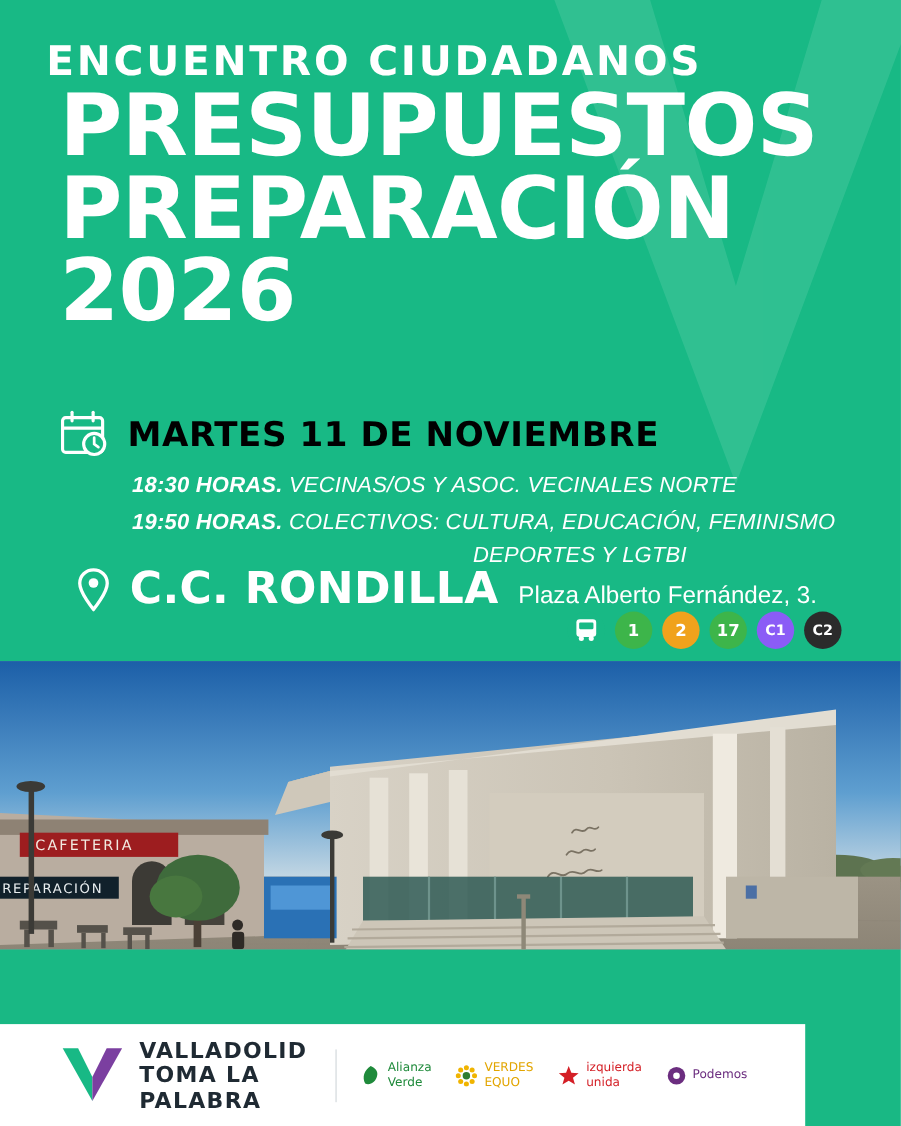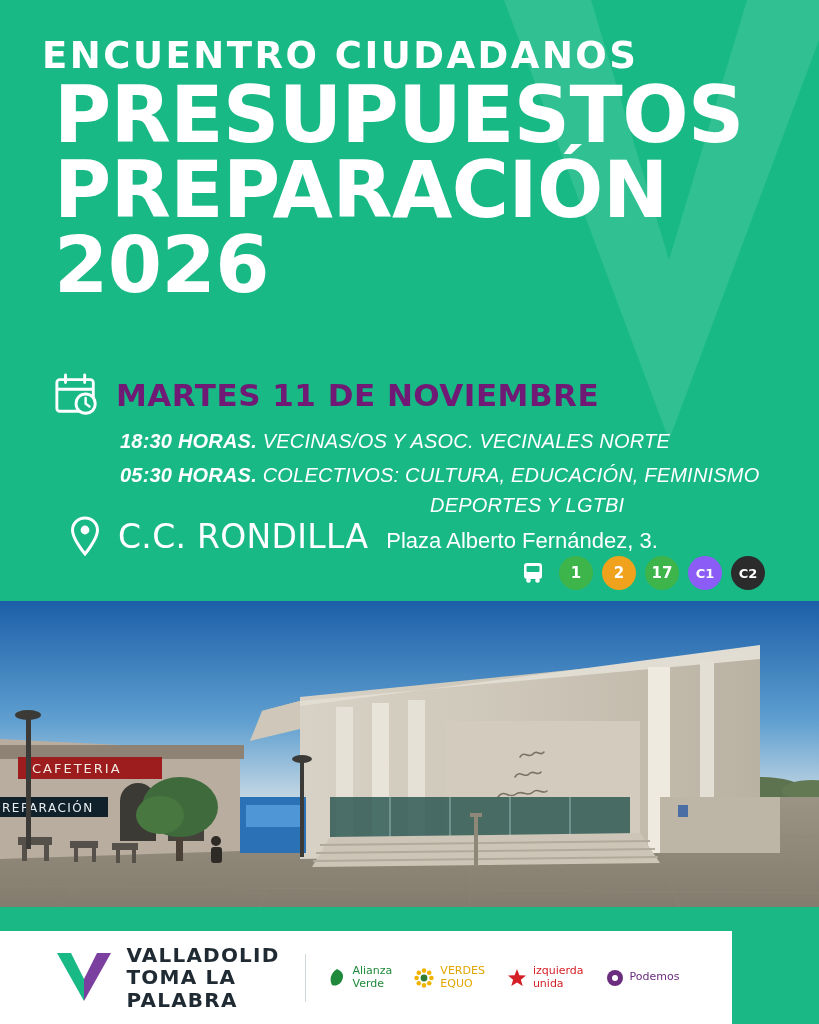--- a/index.html
+++ b/index.html
@@ -56,21 +56,21 @@
 
   
   .date-row {
     position: absolute;
     left: 54px; top: 372px;
     display: flex;
     align-items: center;
   }
   .cal-icon { width: 46px; height: 46px; margin-right: 16px; }
   .date-text {
-    color: #701a75;
+    color: #000000;
     font-weight: 700;
     font-size: 31px;
     letter-spacing: 0.5px;
     font-family: "DejaVu Sans", sans-serif;
   }
 
   .sched {
     position: absolute;
     left: 120px;
     color: #ffffff;
@@ -87,22 +87,22 @@
   
   .loc-row {
     position: absolute;
     left: 70px; top: 508px;
     display: flex;
     align-items: baseline;
   }
   .pin-icon { width: 30px; height: 40px; margin-right: 18px; position: relative; top: 8px;}
   .loc-name {
     color: #ffffff;
-    font-weight: 400;
-    font-size: 33px;
+    font-weight: 700;
+    font-size: 40px;
     letter-spacing: 0.3px;
     font-family: "DejaVu Sans", sans-serif;
   }
   .loc-addr {
     color: #ffffff;
     font-size: 22px;
     margin-left: 18px;
     font-weight: 400;
   }
 
@@ -127,21 +127,21 @@
     font-size: 15px; font-weight: 700;
     color: #ffffff;
     font-family: "DejaVu Sans", sans-serif;
   }
   .line.small { font-size: 13px; }
 
   
   .photo {
     position: absolute;
     left: 0; top: 601px;
-    width: 819px; height: 306px;
+    width: 819px; height: 262px;
     overflow: hidden;
     background: #8fa7b4;
     text-align: center;
   }
   .photo svg { display: block; }
 
   
   .footer {
     position: absolute;
     left: 0; top: 931px;
@@ -214,21 +214,21 @@
         <path d="M33 27 L33 33 L37 36" fill="none" stroke="#ffffff" stroke-width="2.6" stroke-linecap="round"></path>
       </svg>
       <div class="date-text">MARTES 11 DE NOVIEMBRE</div>
     </div>
 
     <div class="sched l1">
       <span class="hour">18:30 HORAS.</span>
       <span>VECINAS/OS Y ASOC. VECINALES NORTE</span>
     </div>
     <div class="sched l2">
-      <span class="hour">05:30 HORAS.</span>
+      <span class="hour">19:50 HORAS.</span>
       <span>COLECTIVOS: CULTURA, EDUCACIÓN, FEMINISMO</span>
     </div>
     <div class="sched l3">
       <span>DEPORTES Y LGTBI</span>
     </div>
 
     <div class="loc-row">
       <svg class="pin-icon" viewBox="0 0 30 40">
         <path d="M15 2 C8 2 2.5 7.4 2.5 14.2 C2.5 23 15 38 15 38 C15 38 27.5 23 27.5 14.2 C27.5 7.4 22 2 15 2 Z" fill="none" stroke="#ffffff" stroke-width="3"></path>
         <circle cx="15" cy="14" r="4.4" fill="#ffffff"></circle>

